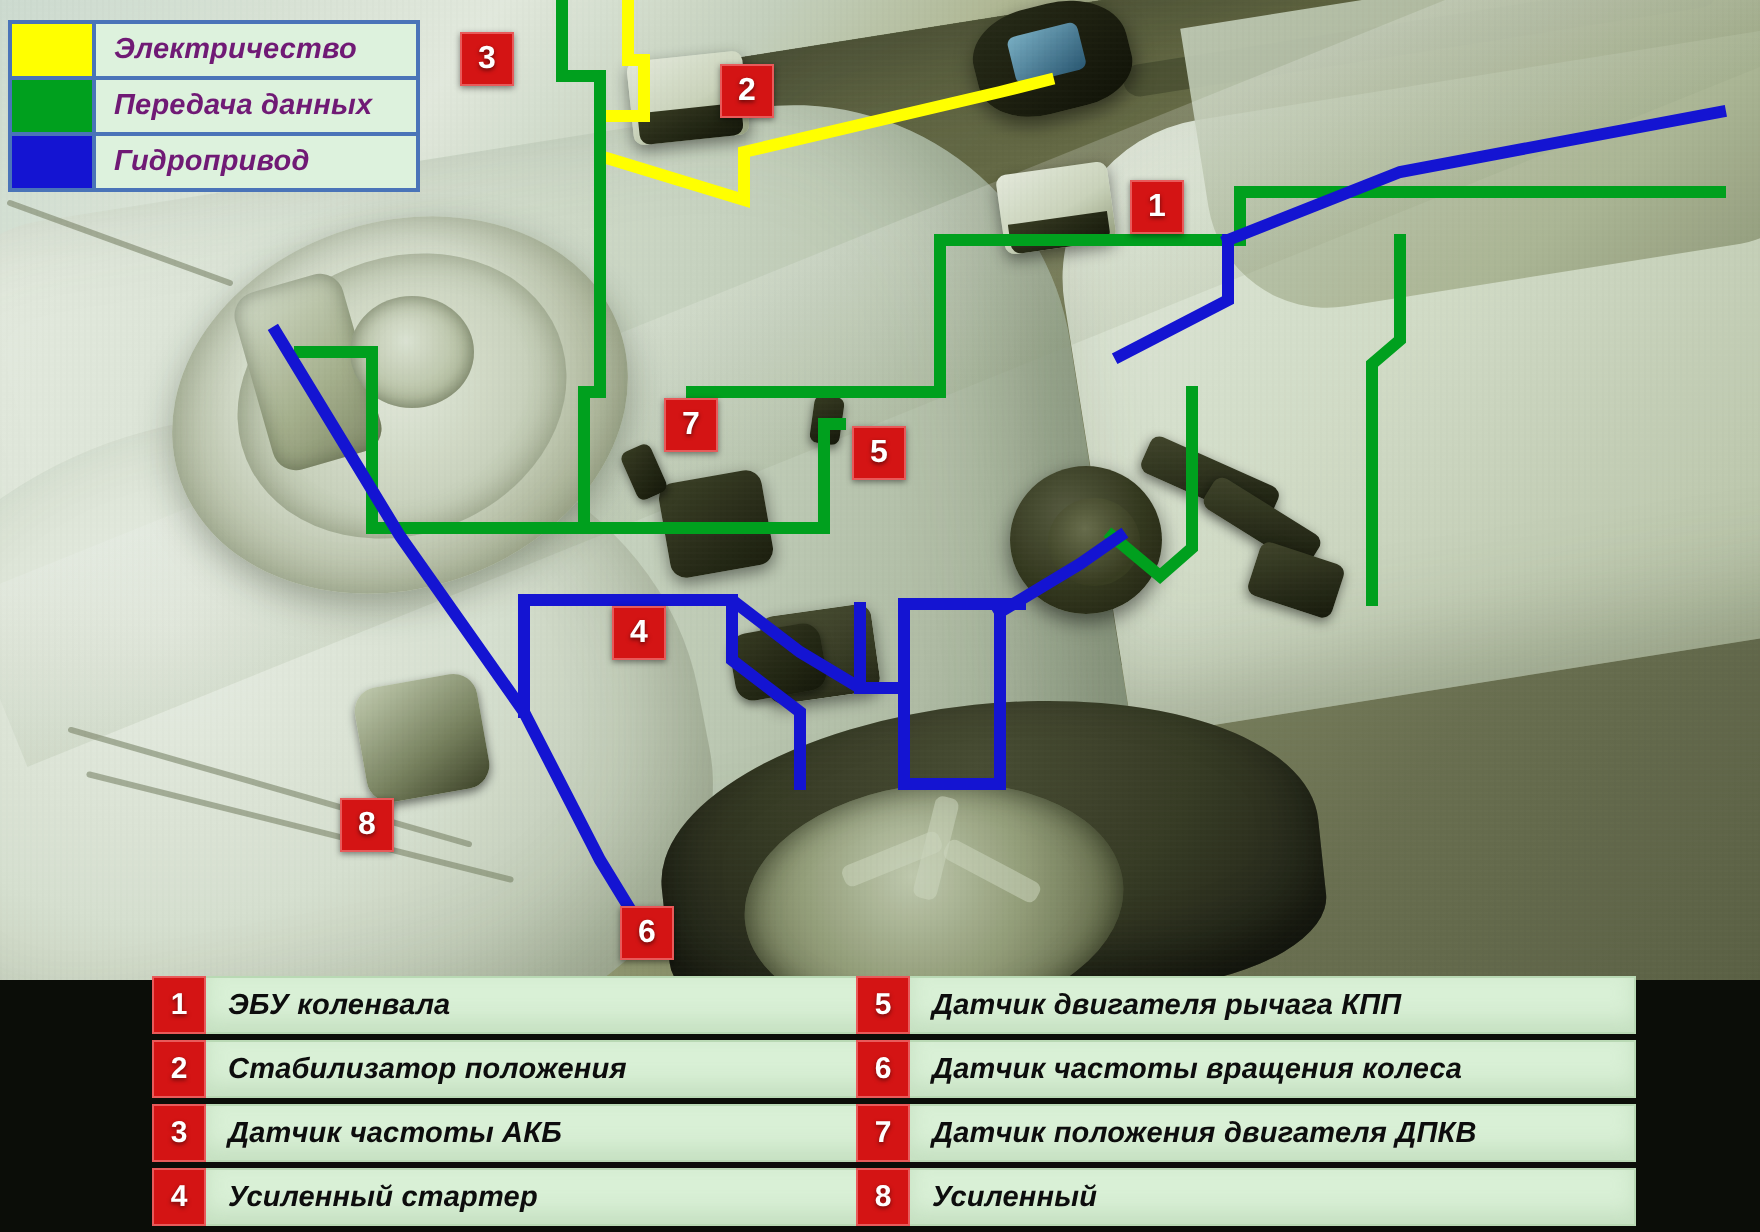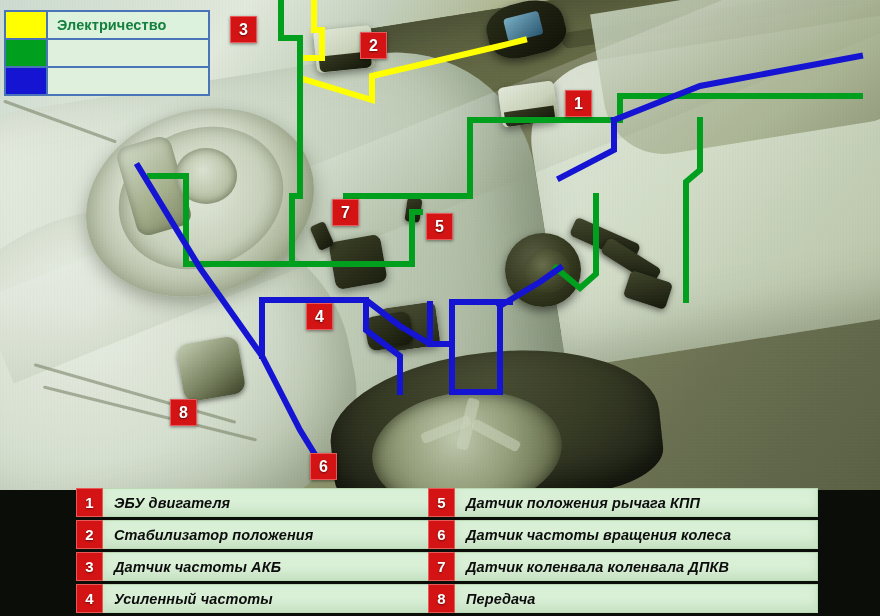--- a/index.html
+++ b/index.html
@@ -113,21 +113,21 @@
   
   .legend{position:absolute;left:4px;top:10px;width:202px;
     border:2px solid #4a74b8;background:#dff0dd;}
   .legend .lrow{display:flex;align-items:stretch;height:26px;border-bottom:2px solid #4a74b8;}
   .legend .lrow:last-child{border-bottom:none;}
   .legend .sw{width:40px;border-right:2px solid #4a74b8;}
   .legend .sw.yellow{background:#ffff00;}
   .legend .sw.green{background:#00a01e;}
   .legend .sw.blue{background:#1414d2;}
   .legend .lbl{flex:1;display:flex;align-items:center;padding-left:9px;
-    background:#ddf2dd;font-weight:700;font-size:14.5px;color:#15803d;
+    background:#ddf2dd;font-style:italic;font-weight:700;font-size:14.5px;color:#701a75;
     letter-spacing:.1px;}
 
   
   .mk{position:absolute;width:25px;height:25px;background:#d41414;
     border:1px solid #e85a5a;
     display:flex;align-items:center;justify-content:center;
     color:#fff;font-weight:700;font-size:16px;font-family:"Liberation Sans",sans-serif;
     text-shadow:0 1px 2px rgba(0,0,0,.55);
     box-shadow:0 1px 3px rgba(0,0,0,.45);}
 
@@ -238,70 +238,72 @@
     </g>
   </svg>
 
   <div class="legend">
     <div class="lrow">
       <div class="sw yellow"></div>
       <div class="lbl">Электричество</div>
     </div>
     <div class="lrow">
       <div class="sw green"></div>
+      <div class="lbl">Передача данных</div>
     </div>
     <div class="lrow">
       <div class="sw blue"></div>
+      <div class="lbl">Гидропривод</div>
     </div>
   </div>
 
   <div class="mk" style="left:565px;top:90px;">1</div>
   <div class="mk" style="left:360px;top:32px;">2</div>
   <div class="mk" style="left:230px;top:16px;">3</div>
   <div class="mk" style="left:306px;top:303px;">4</div>
   <div class="mk" style="left:426px;top:213px;">5</div>
   <div class="mk" style="left:310px;top:453px;">6</div>
   <div class="mk" style="left:332px;top:199px;">7</div>
   <div class="mk" style="left:170px;top:399px;">8</div>
 
   <div class="table">
 
     <div class="tcol left">
       <div class="trow">
         <div class="num">1</div>
-        <div class="txt">ЭБУ двигателя</div>
+        <div class="txt">ЭБУ коленвала</div>
       </div>
       <div class="trow">
         <div class="num">2</div>
         <div class="txt">Стабилизатор положения</div>
       </div>
       <div class="trow">
         <div class="num">3</div>
         <div class="txt">Датчик частоты АКБ</div>
       </div>
       <div class="trow">
         <div class="num">4</div>
-        <div class="txt">Усиленный частоты</div>
+        <div class="txt">Усиленный стартер</div>
       </div>
     </div>
 
     <div class="tcol right">
       <div class="trow">
         <div class="num">5</div>
-        <div class="txt">Датчик положения рычага КПП</div>
+        <div class="txt">Датчик двигателя рычага КПП</div>
       </div>
       <div class="trow">
         <div class="num">6</div>
         <div class="txt">Датчик частоты вращения колеса</div>
       </div>
       <div class="trow">
         <div class="num">7</div>
-        <div class="txt">Датчик коленвала коленвала ДПКВ</div>
+        <div class="txt">Датчик положения двигателя ДПКВ</div>
       </div>
       <div class="trow">
         <div class="num">8</div>
-        <div class="txt"> Передача</div>
+        <div class="txt"> Усиленный</div>
       </div>
     </div>
 
   </div>
 
 </div>
 
 </body></html>

